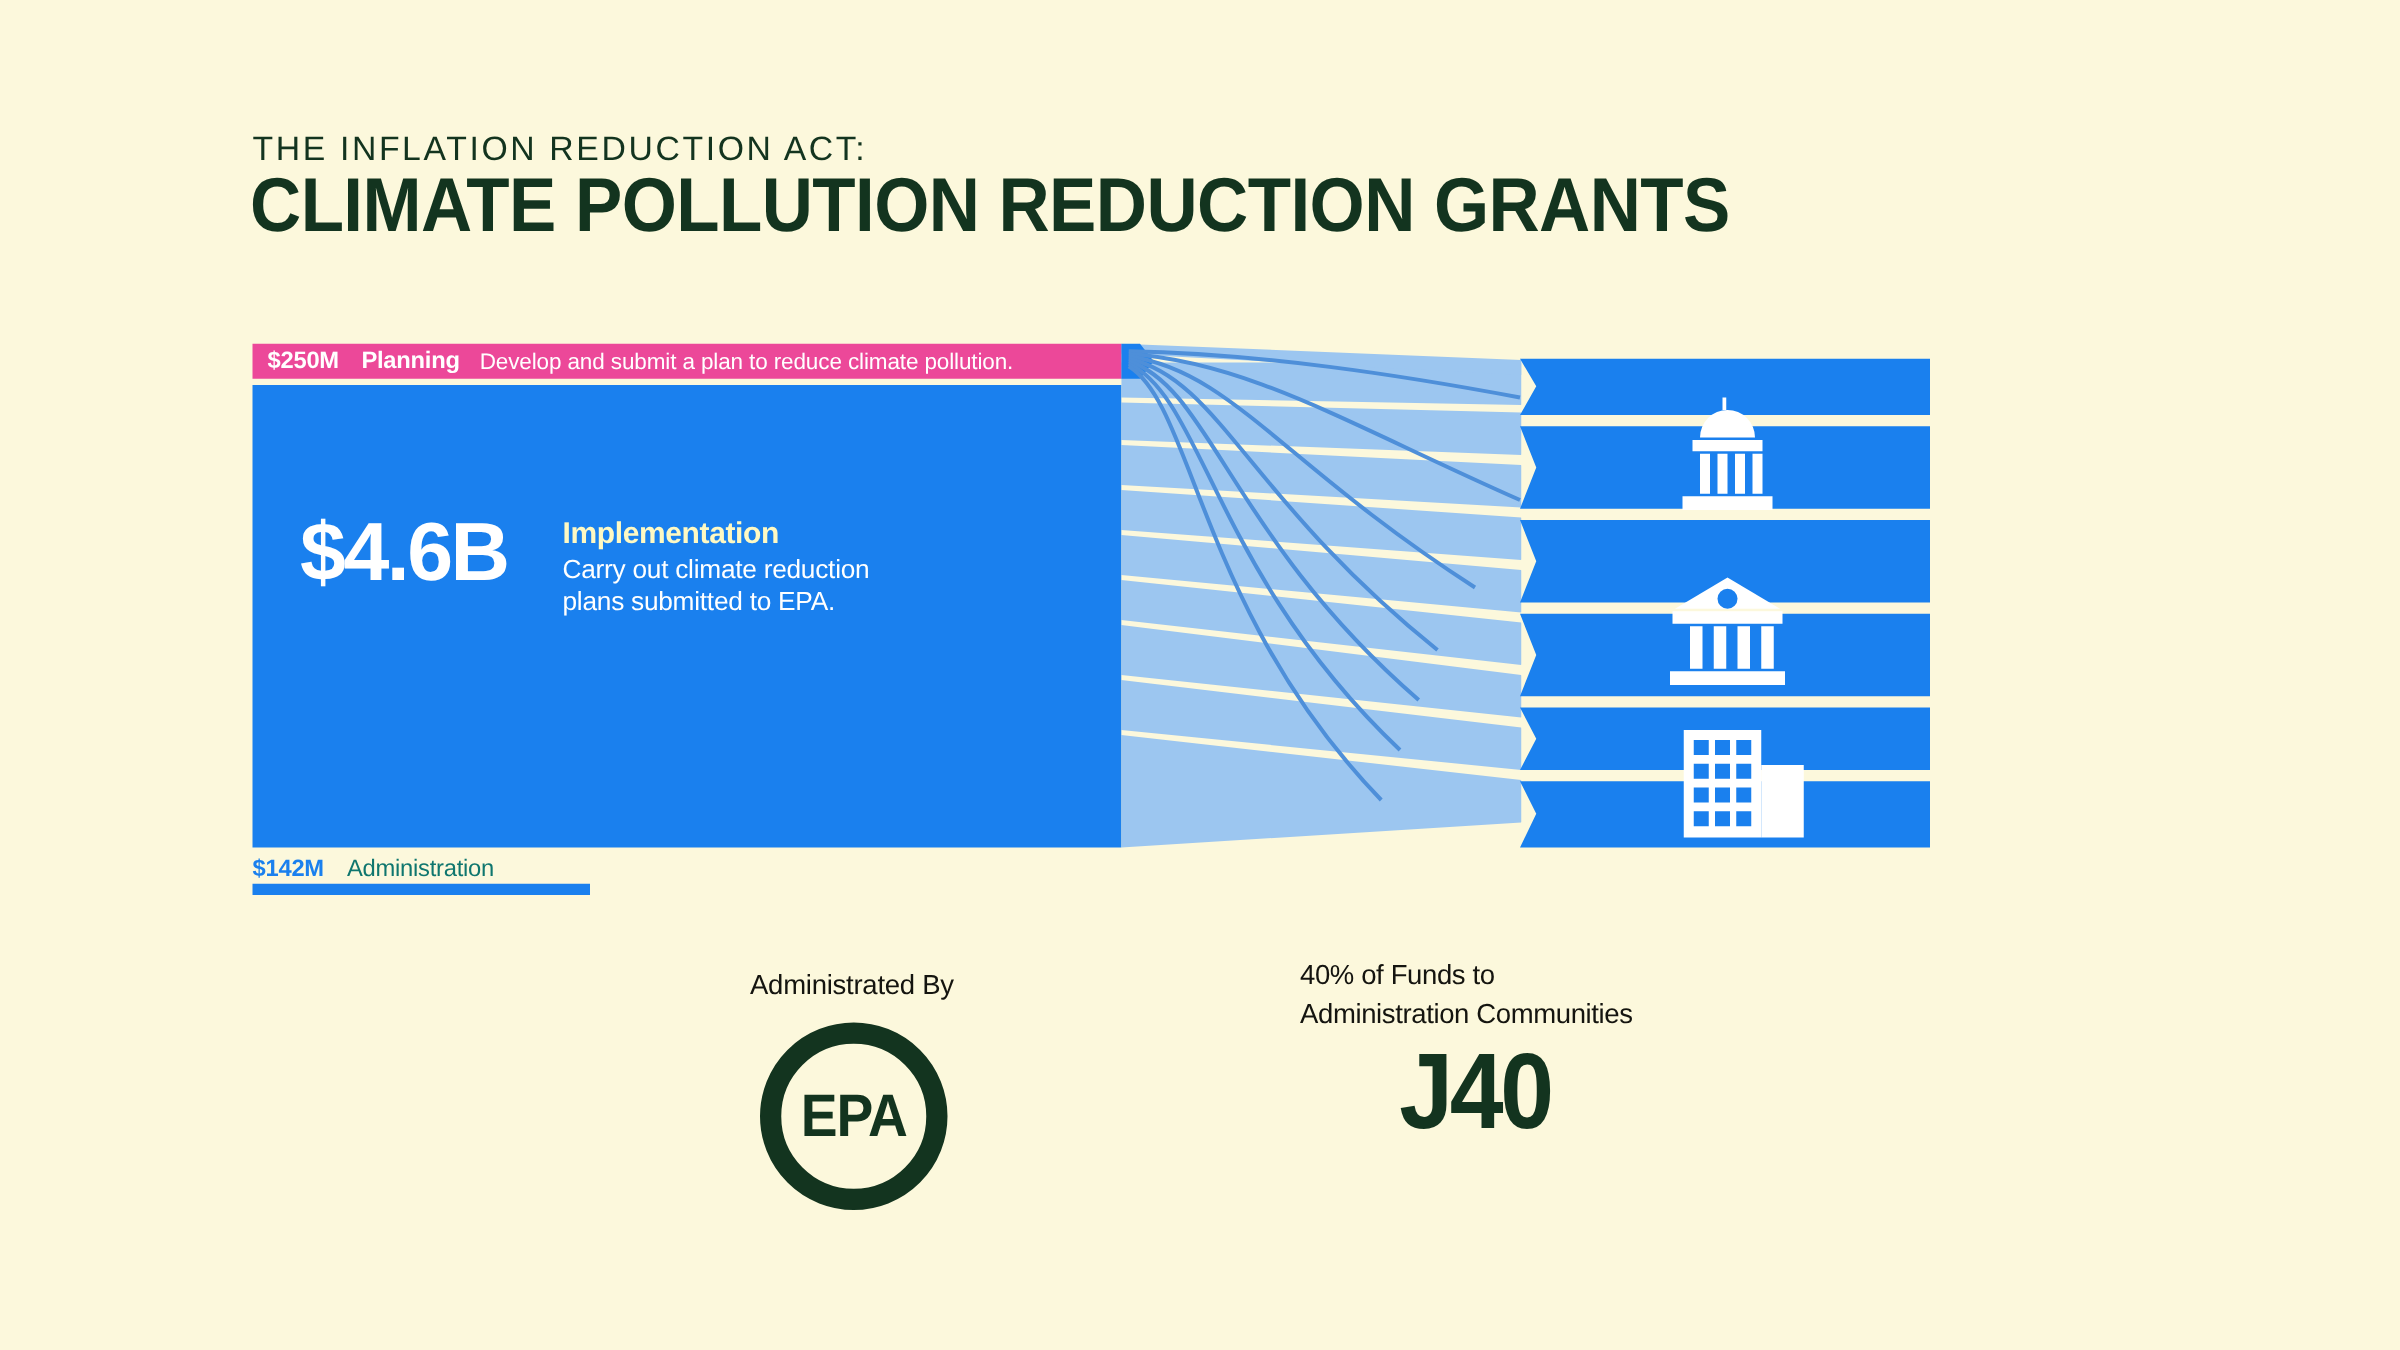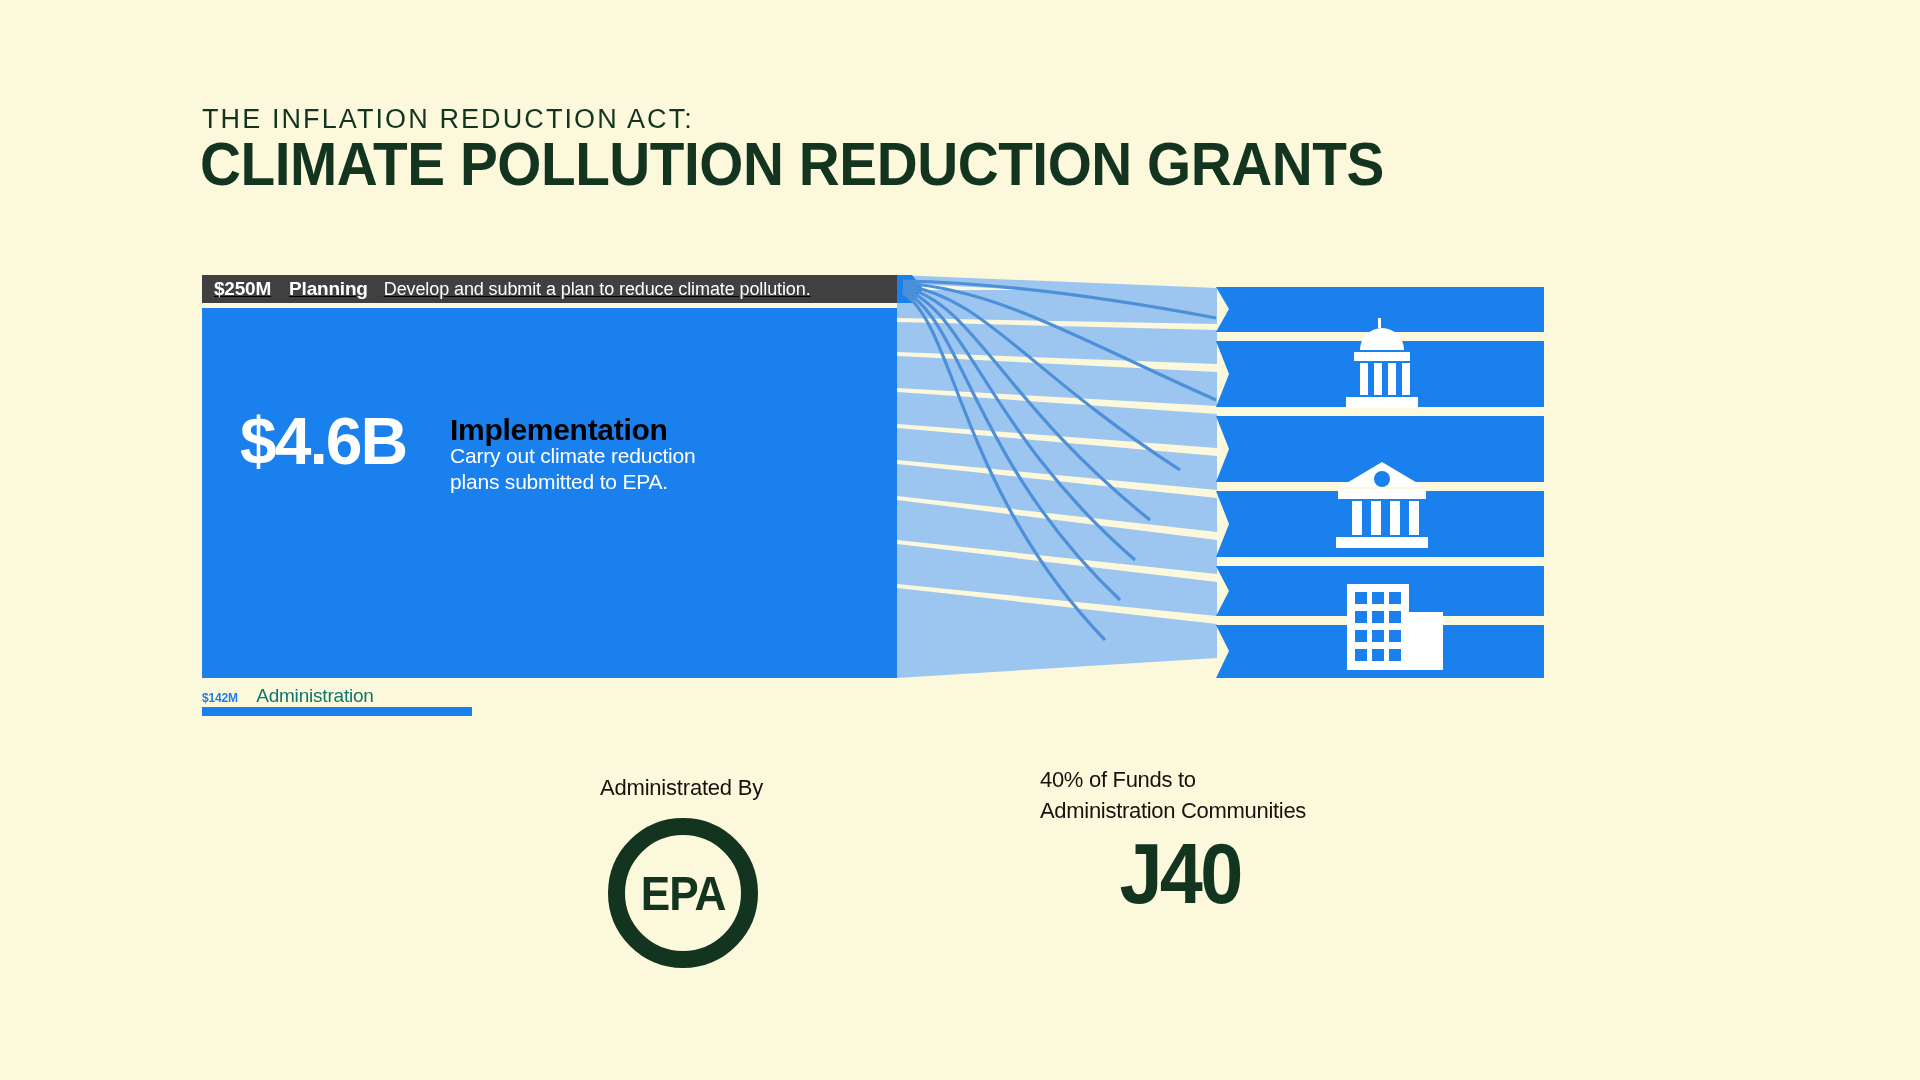--- a/index.html
+++ b/index.html
@@ -37,21 +37,21 @@
     font-family:"Liberation Serif", serif;
     font-size:26px;font-weight:bold;color:#13341F;
     letter-spacing:0.4px;white-space:nowrap;line-height:1;
   }
 
   
   .diagram{position:absolute;left:0;top:0;width:1920px;height:1080px;}
 
   .planning-bar{
     position:absolute;left:202px;top:275px;width:695px;height:28px;
-    background:#404040;display:flex;align-items:center;text-decoration:underline;
+    background:#ec4899;display:flex;align-items:center;
   }
   .planning-amt{
     color:#FFFFFF;font-size:19px;font-weight:bold;margin-left:12px;letter-spacing:-0.2px;
   }
   .planning-name{
     color:#FFFFFF;font-size:19px;font-weight:bold;margin-left:18px;letter-spacing:-0.2px;text-align:right;
   }
   .planning-desc{
     color:#FFFFFF;font-size:18px;font-weight:400;margin-left:16px;letter-spacing:-0.1px;
   }
@@ -59,29 +59,29 @@
   .impl-block{
     position:absolute;left:202px;top:308px;width:695px;height:370px;
     background:#1A80EE;
   }
   .impl-amt{
     position:absolute;left:38px;top:100px;
     color:#FFFFFF;font-size:66px;font-weight:bold;letter-spacing:-2px;line-height:1;
   }
   .impl-title{
     position:absolute;left:248px;top:105px;
-    color:#000000;font-size:30px;font-weight:bold;letter-spacing:-0.3px;
+    color:#fef9c3;font-size:24px;font-weight:bold;letter-spacing:-0.3px;
   }
   .impl-desc{
     position:absolute;left:248px;top:135px;width:300px;
     color:#FFFFFF;font-size:21px;font-weight:400;line-height:1.22;letter-spacing:-0.2px;
   }
 
   .admin-row{position:absolute;left:202px;top:685px;width:420px;}
-  .admin-amt{color:#1A80EE;font-size:12px;font-weight:bold;letter-spacing:-0.2px;}
+  .admin-amt{color:#1A80EE;font-size:19px;font-weight:bold;letter-spacing:-0.2px;}
   .admin-name{color:#0f766e;font-size:19px;font-weight:400;margin-left:14px;letter-spacing:-0.2px;}
   .admin-bar{
     position:absolute;left:202px;top:707px;width:270px;height:9px;background:#1A80EE;
   }
 
   .right-label{
     position:absolute;left:1560px;top:455px;width:230px;
     color:#2E7FD8;font-size:20px;font-weight:bold;line-height:1.45;letter-spacing:-0.2px;
   }
 

